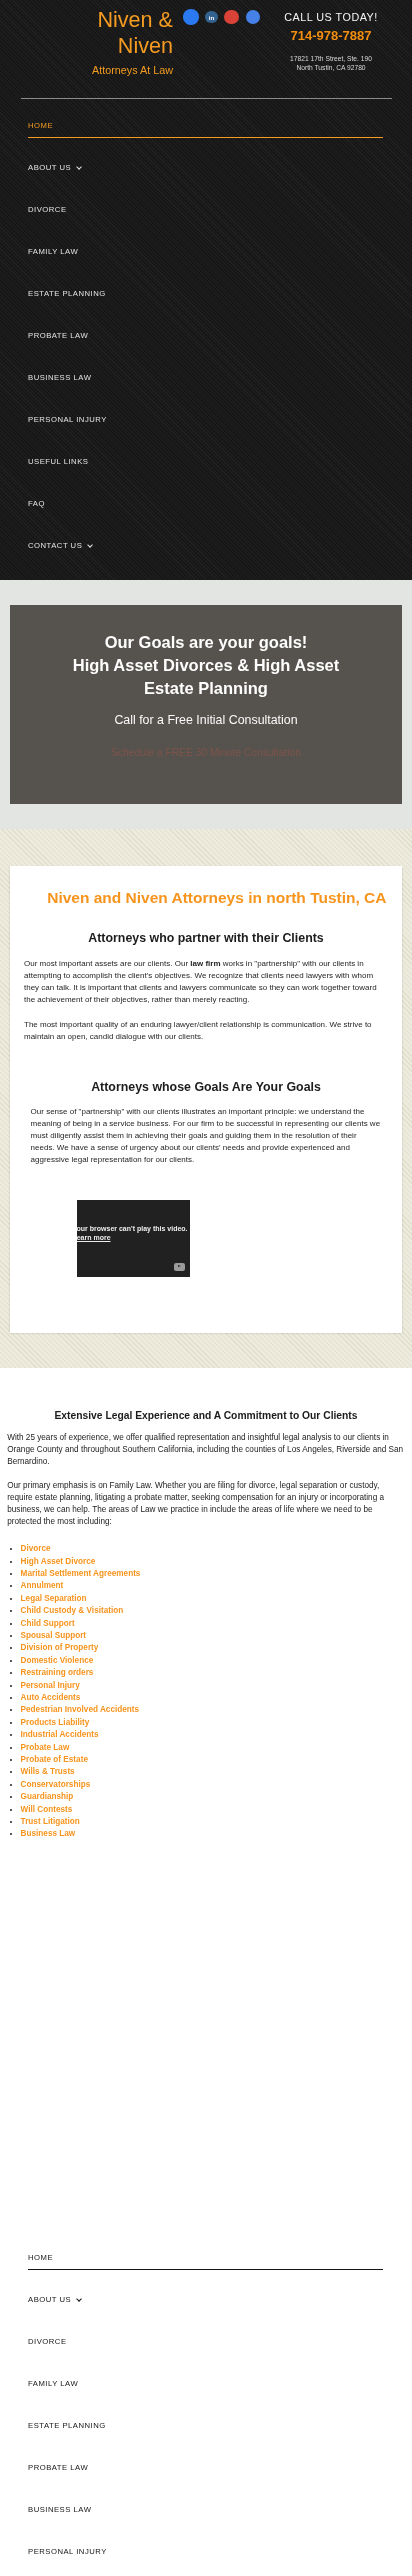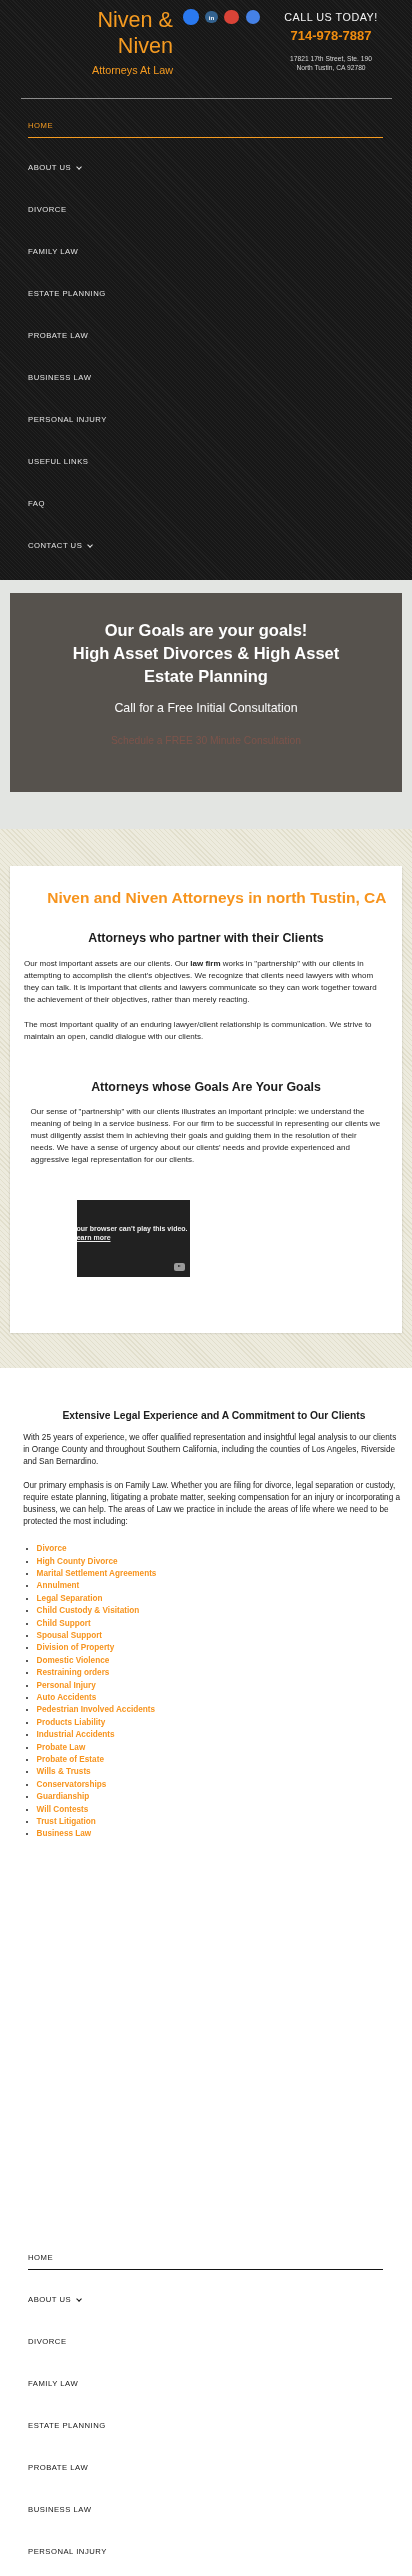--- a/index.html
+++ b/index.html
@@ -29,21 +29,21 @@
   .call-addr{font-size:6.7px;color:#d9d9d9;margin-top:12.4px;line-height:8.8px;}
   .header-divider{position:absolute;top:98px;left:20.6px;width:371px;height:0;border-top:0.5px solid #8b8b8b;}
   .side-nav{position:absolute;top:116px;left:0;width:412px;margin:0;padding:0;list-style:none;}
   .side-nav li{height:42px;box-sizing:border-box;padding:3.1px 0 0 28px;}
   .side-nav .nav-label{font-size:7.7px;letter-spacing:0.5px;color:#e4e4e4;cursor:pointer;display:inline-block;padding-top:2.1px;}
   .side-nav li.active .nav-label{color:#f59b21;}
   .nav-underline{width:355px;height:1px;background:#f59b21;margin-top:6.7px;}
   .chevron{display:inline-block;width:3.1px;height:3.1px;border-right:0.8px solid currentColor;border-bottom:0.8px solid currentColor;transform:rotate(45deg);margin-left:5.7px;vertical-align:1px;}
 
   
-  .hero-band{height:249px;background:#e3e5e2;box-sizing:border-box;padding-top:13px;}
+  .hero-band{height:249px;background:#e3e5e2;box-sizing:border-box;padding-top:25px;}
   .hero-box{width:392px;height:199px;margin:0 auto;background:#56524d;color:#ffffff;text-align:center;box-sizing:border-box;padding-top:26px;}
   .hero-headline{font-size:16.5px;line-height:23px;font-weight:bold;max-width:319px;margin:0 auto;}
   .hero-cta{font-size:12.4px;margin-top:13px;color:#fbfbfb;}
   .hero-subcta{font-size:10.3px;margin-top:19.6px;color:#7d544b;}
 
   
   .beige{height:539px;box-sizing:border-box;padding-top:37px;
     background:#edebde;
     background-image:repeating-linear-gradient(45deg,rgba(185,178,140,0.22) 0 1px,rgba(0,0,0,0) 1px 3.6px);
   }
@@ -55,21 +55,21 @@
   .p-intro2{padding:0 10px 0 14px;margin-top:13px !important;}
   .goals-heading{font-size:12.4px;font-weight:bold;text-align:center;margin-top:37px;}
   .p-goals{padding:0 20.6px;margin-top:12px !important;}
   .video-box{position:absolute;left:67px;top:334px;width:113px;height:77px;background:#212121;color:#eeeeee;overflow:hidden;}
   .video-copy{margin:24px 0 0 -4.6px;font-size:7px;font-weight:bold;line-height:9.3px;}
   .video-link{text-decoration:underline;color:#eeeeee;cursor:pointer;}
   .yt-btn{position:absolute;right:5.2px;bottom:6.2px;width:11.3px;height:7.7px;background:#9b9b9b;border-radius:2.1px;cursor:pointer;}
   .yt-btn::after{content:"";position:absolute;left:4.1px;top:2.1px;border-left:3.6px solid #262626;border-top:1.8px solid transparent;border-bottom:1.8px solid transparent;}
 
   
-  .experience{height:878px;box-sizing:border-box;padding-top:42px;background:#ffffff;padding-left:16px;}
+  .experience{height:878px;box-sizing:border-box;padding-top:42px;background:#ffffff;}
   .exp-heading{font-size:10.3px;font-weight:bold;text-align:center;margin:0 20.6px;}
   .experience p{font-size:8.2px;line-height:12px;margin:11.3px 7.2px 0 7.2px;color:#1c1c1c;}
   .practice-list{margin:15.5px 0 0 0;padding-left:20.6px;}
   .practice-list li{line-height:12.4px;font-size:8.2px;color:#222;}
   .practice-list li::marker{color:#222;font-size:6.2px;}
   .practice-link{color:#f7941e;font-weight:bold;cursor:pointer;}
 
   
   .footer-nav-section{height:474px;box-sizing:border-box;padding-top:2.1px;background:#ffffff;}
   .footer-nav{margin:0;padding:0;list-style:none;}
@@ -160,21 +160,21 @@
       </div>
     </div>
   </section>
 
   <section class="experience">
     <h2 class="exp-heading" style="margin:0;">Extensive Legal Experience and A Commitment to Our Clients</h2>
     <p>With 25 years of experience, we offer qualified representation and insightful legal analysis to our clients in Orange County and throughout Southern California, including the counties of Los Angeles, Riverside and San Bernardino.</p>
     <p>Our primary emphasis is on Family Law. Whether you are filing for divorce, legal separation or custody, require estate planning, litigating a probate matter, seeking compensation for an injury or incorporating a business, we can help. The areas of Law we practice in include the areas of life where we need to be protected the most including:</p>
     <ul class="practice-list">
       <li><span class="practice-link">Divorce</span></li>
-      <li><span class="practice-link">High County Divorce</span></li>
+      <li><span class="practice-link">High Asset Divorce</span></li>
       <li><span class="practice-link">Marital Settlement Agreements</span></li>
       <li><span class="practice-link">Annulment</span></li>
       <li><span class="practice-link">Legal Separation</span></li>
       <li><span class="practice-link">Child Custody &amp; Visitation</span></li>
       <li><span class="practice-link">Child Support</span></li>
       <li><span class="practice-link">Spousal Support</span></li>
       <li><span class="practice-link">Division of Property</span></li>
       <li><span class="practice-link">Domestic Violence</span></li>
       <li><span class="practice-link">Restraining orders</span></li>
       <li><span class="practice-link">Personal Injury</span></li>

